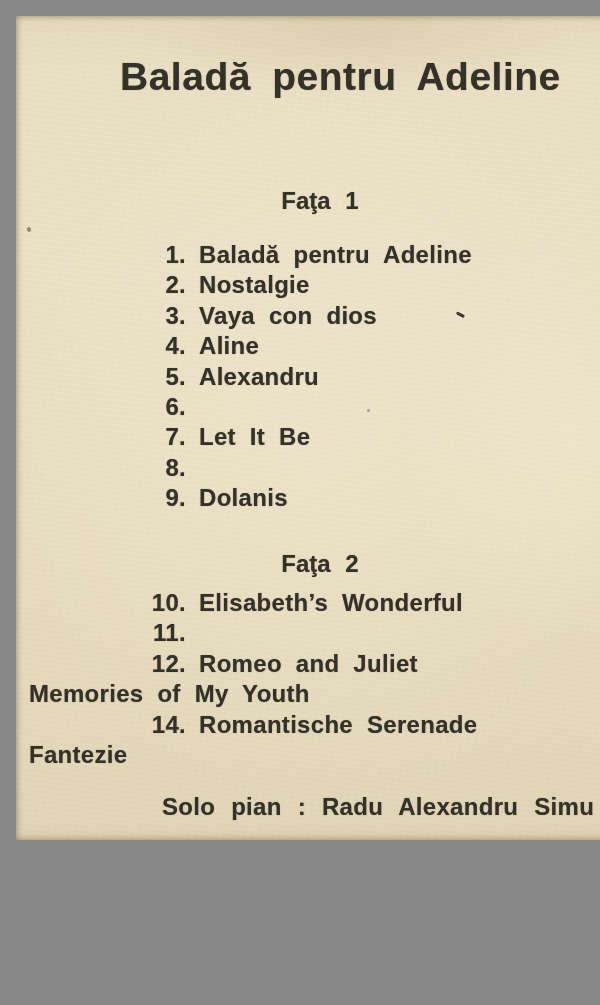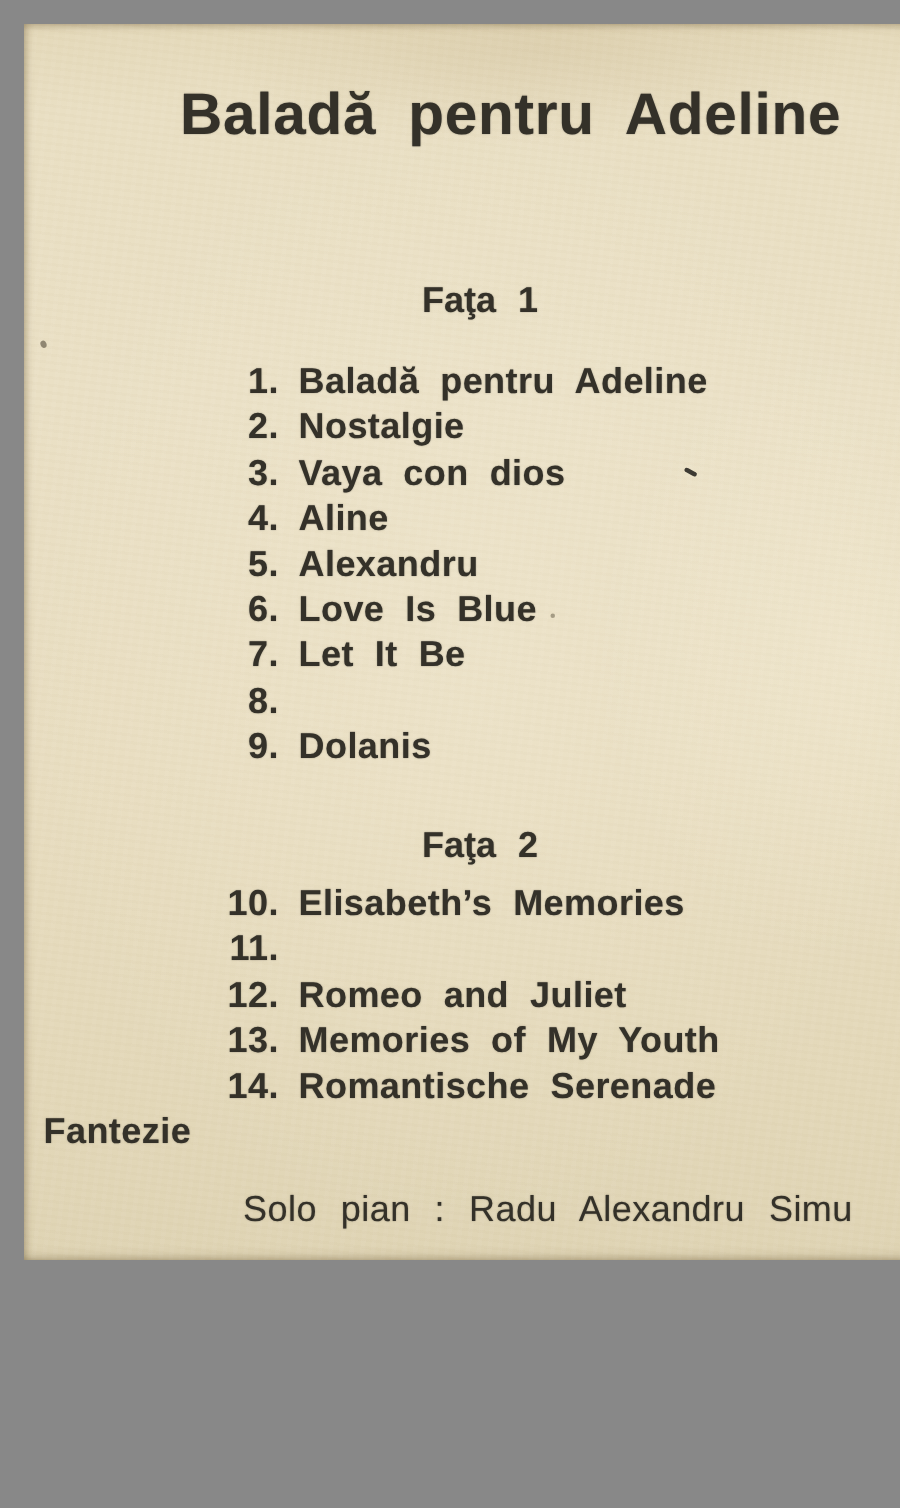--- a/index.html
+++ b/index.html
@@ -75,21 +75,21 @@
     text-align:right;
   }
   .track .ttl{
     margin-left:13px;
   }
   .credit{
     position:absolute;
     top:777px;left:146px;
     margin:0;
     font-size:24px;
-    font-weight:normal;
+    font-weight:bold;
     letter-spacing:.3px;
     word-spacing:9px;
     line-height:1.2;
     white-space:nowrap;
     text-shadow:0 0 1px rgba(52,49,41,.5);
   }
   .speck-check{
     position:absolute;
     top:297px;left:440px;
     width:8px;height:3px;
@@ -151,21 +151,20 @@
     <span class="ttl">Aline</span>
   </li>
 
   <li class="track">
     <span class="num">5.</span>
     <span class="ttl">Alexandru</span>
   </li>
 
   <li class="track">
     <span class="num">6.</span>
-    <span class="ttl">Love Is Blue</span>
   </li>
 
   <li class="track">
     <span class="num">7.</span>
     <span class="ttl">Let It Be</span>
   </li>
 
   <li class="track">
     <span class="num">8.</span>
   </li>
@@ -174,34 +173,33 @@
     <span class="num">9.</span>
     <span class="ttl">Dolanis</span>
   </li>
 </ol>
 
   <h2 class="side-heading heading-side2">Faţa 2</h2>
 
   <ol class="tracks tracks-side2">
   <li class="track">
     <span class="num">10.</span>
-    <span class="ttl">Elisabeth’s Memories</span>
+    <span class="ttl">Elisabeth’s Wonderful</span>
   </li>
 
   <li class="track">
     <span class="num">11.</span>
   </li>
 
   <li class="track">
     <span class="num">12.</span>
     <span class="ttl">Romeo and Juliet</span>
   </li>
 
   <li class="track">
-    <span class="num">13.</span>
     <span class="ttl">Memories of My Youth</span>
   </li>
 
   <li class="track">
     <span class="num">14.</span>
     <span class="ttl">Romantische Serenade</span>
   </li>
 
   <li class="track">
     <span class="ttl">Fantezie</span>

